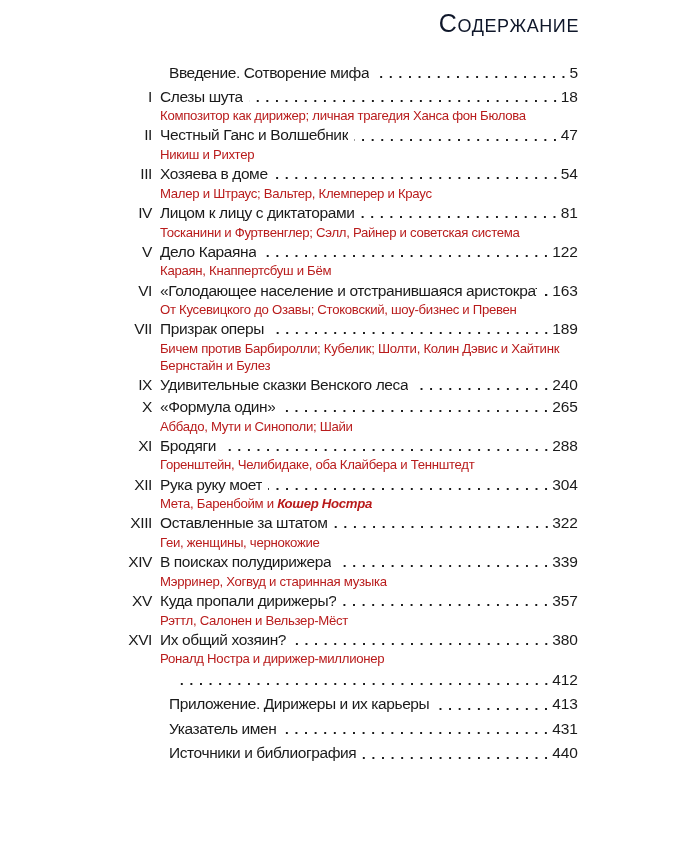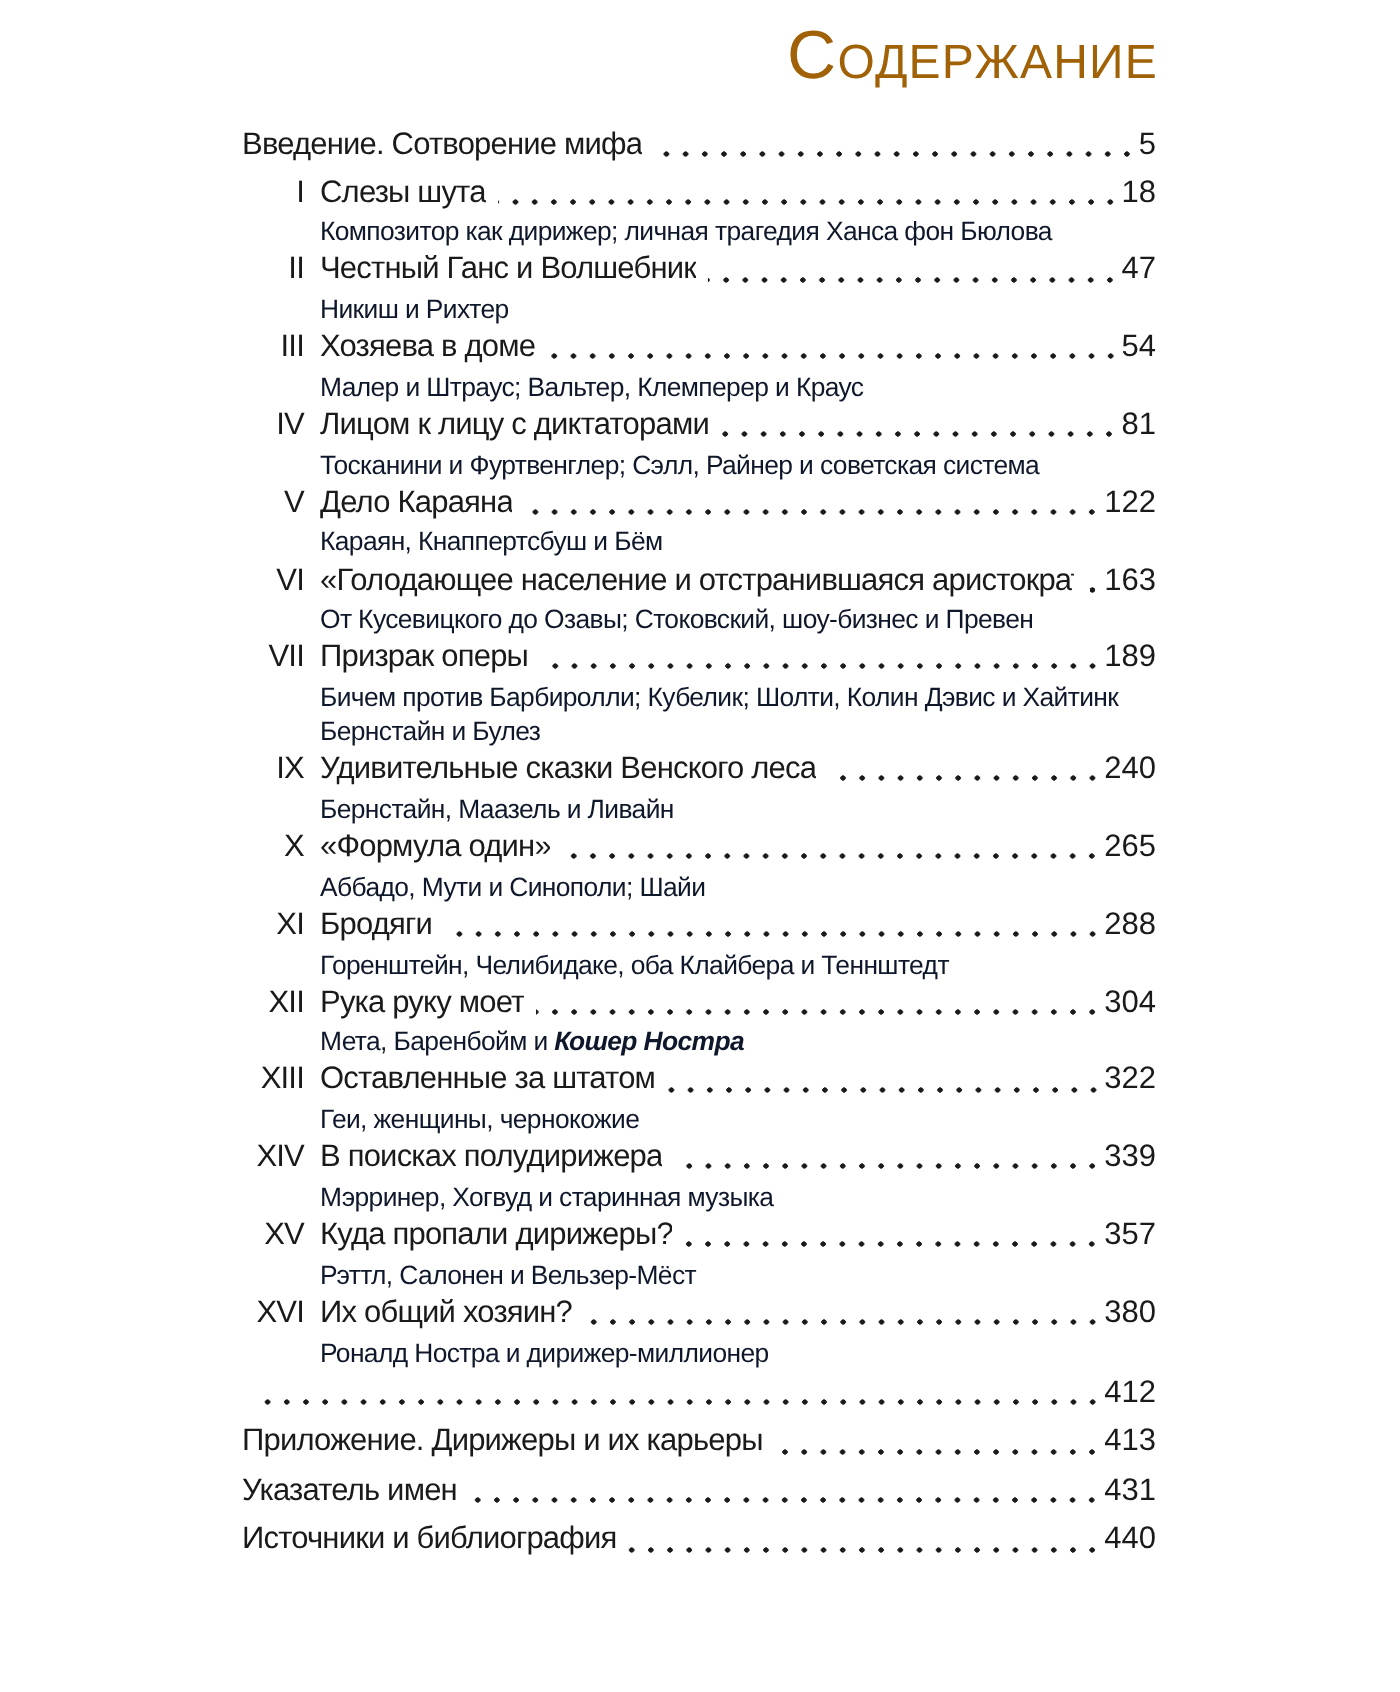--- a/index.html
+++ b/index.html
@@ -9,40 +9,40 @@
     height: 846px;
     background: #ffffff;
     color: #1a1a1a;
     font-family: "Liberation Sans", "DejaVu Sans", sans-serif;
     overflow: hidden;
   }
   .page-title {
     position: absolute;
     top: 9px;
     right: 121px;
-    font-size: 34px;
+    font-size: 25px;
     font-variant: small-caps;
     letter-spacing: 0.6px;
-    color: #a16207;
+    color: #0f172a;
   }
   .toc {
     position: absolute;
     left: 121px;
     top: 61px;
     width: 457px;
   }
   .row {
     display: flex;
     align-items: baseline;
     font-size: 15.5px;
     letter-spacing: -0.4px;
     line-height: 21.7px;
     white-space: nowrap;
   }
-  .row-lg { line-height: 24.6px; }
+  .row-lg { line-height: 24.6px; margin-left: 48px; }
   .num {
     flex: 0 0 48px;
     margin-left: -17px;
     padding-right: 8px;
     text-align: right;
   }
   .entry-title { flex: 0 1 auto; overflow: hidden; }
   .leader {
     flex: 1 1 8px;
     min-width: 8px;
@@ -54,21 +54,21 @@
     background-position: right 0px bottom 4.6px;
   }
   .row-lg .leader { background-position: right 0px bottom 6.2px; }
   .pageno { flex: 0 0 auto; letter-spacing: 0; }
   .sub {
     padding-left: 39px;
     font-size: 13.2px;
     line-height: 17.1px;
     letter-spacing: -0.3px;
     white-space: nowrap;
-    color: #0f172a;
+    color: #b91c1c;
   }
   .sub .it { font-style: italic; font-weight: bold; }
 </style>
 </head>
 <body>
 
 <div class="page">
 
   <div class="page-title">Содержание</div>
 
@@ -147,21 +147,20 @@
         <div class="chapter">
     <div class="sub"><span>Бернстайн и Булез</span><span class="it"></span></div>
   </div>
         <div class="chapter">
     <div class="row">
       <span class="num">IX</span>
       <span class="entry-title">Удивительные сказки Венского леса</span>
       <span class="leader"></span>
       <span class="pageno">240</span>
     </div>
-    <div class="sub"><span>Бернстайн, Маазель и Ливайн</span><span class="it"></span></div>
   </div>
         <div class="chapter">
     <div class="row">
       <span class="num">X</span>
       <span class="entry-title">«Формула один»</span>
       <span class="leader"></span>
       <span class="pageno">265</span>
     </div>
     <div class="sub"><span>Аббадо, Мути и Синополи; Шайи</span><span class="it"></span></div>
   </div>

